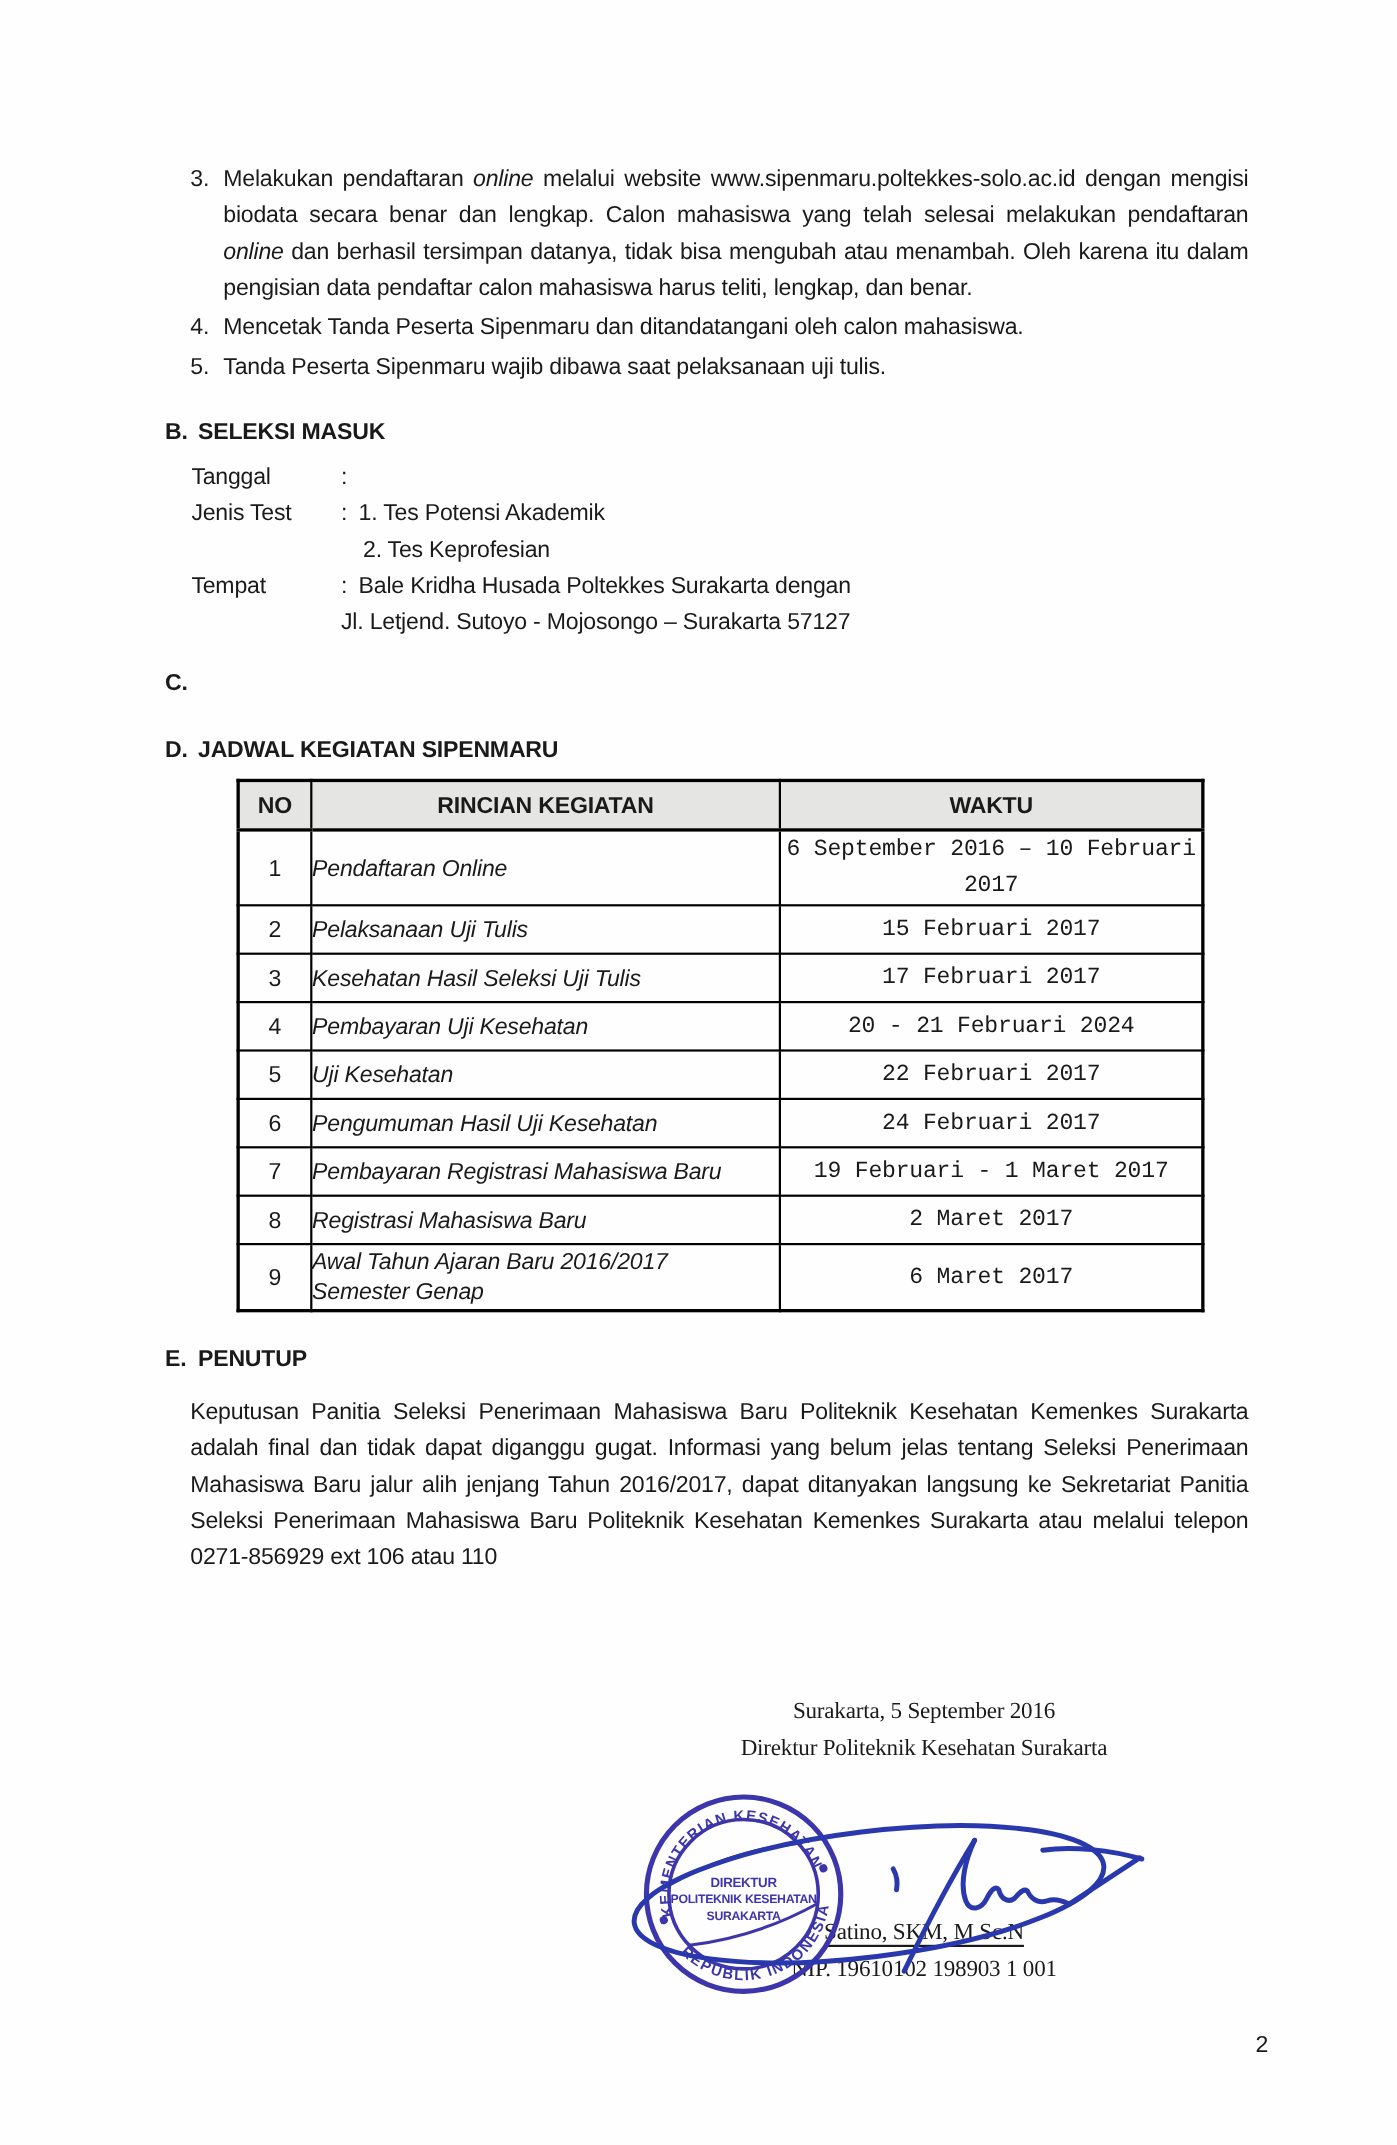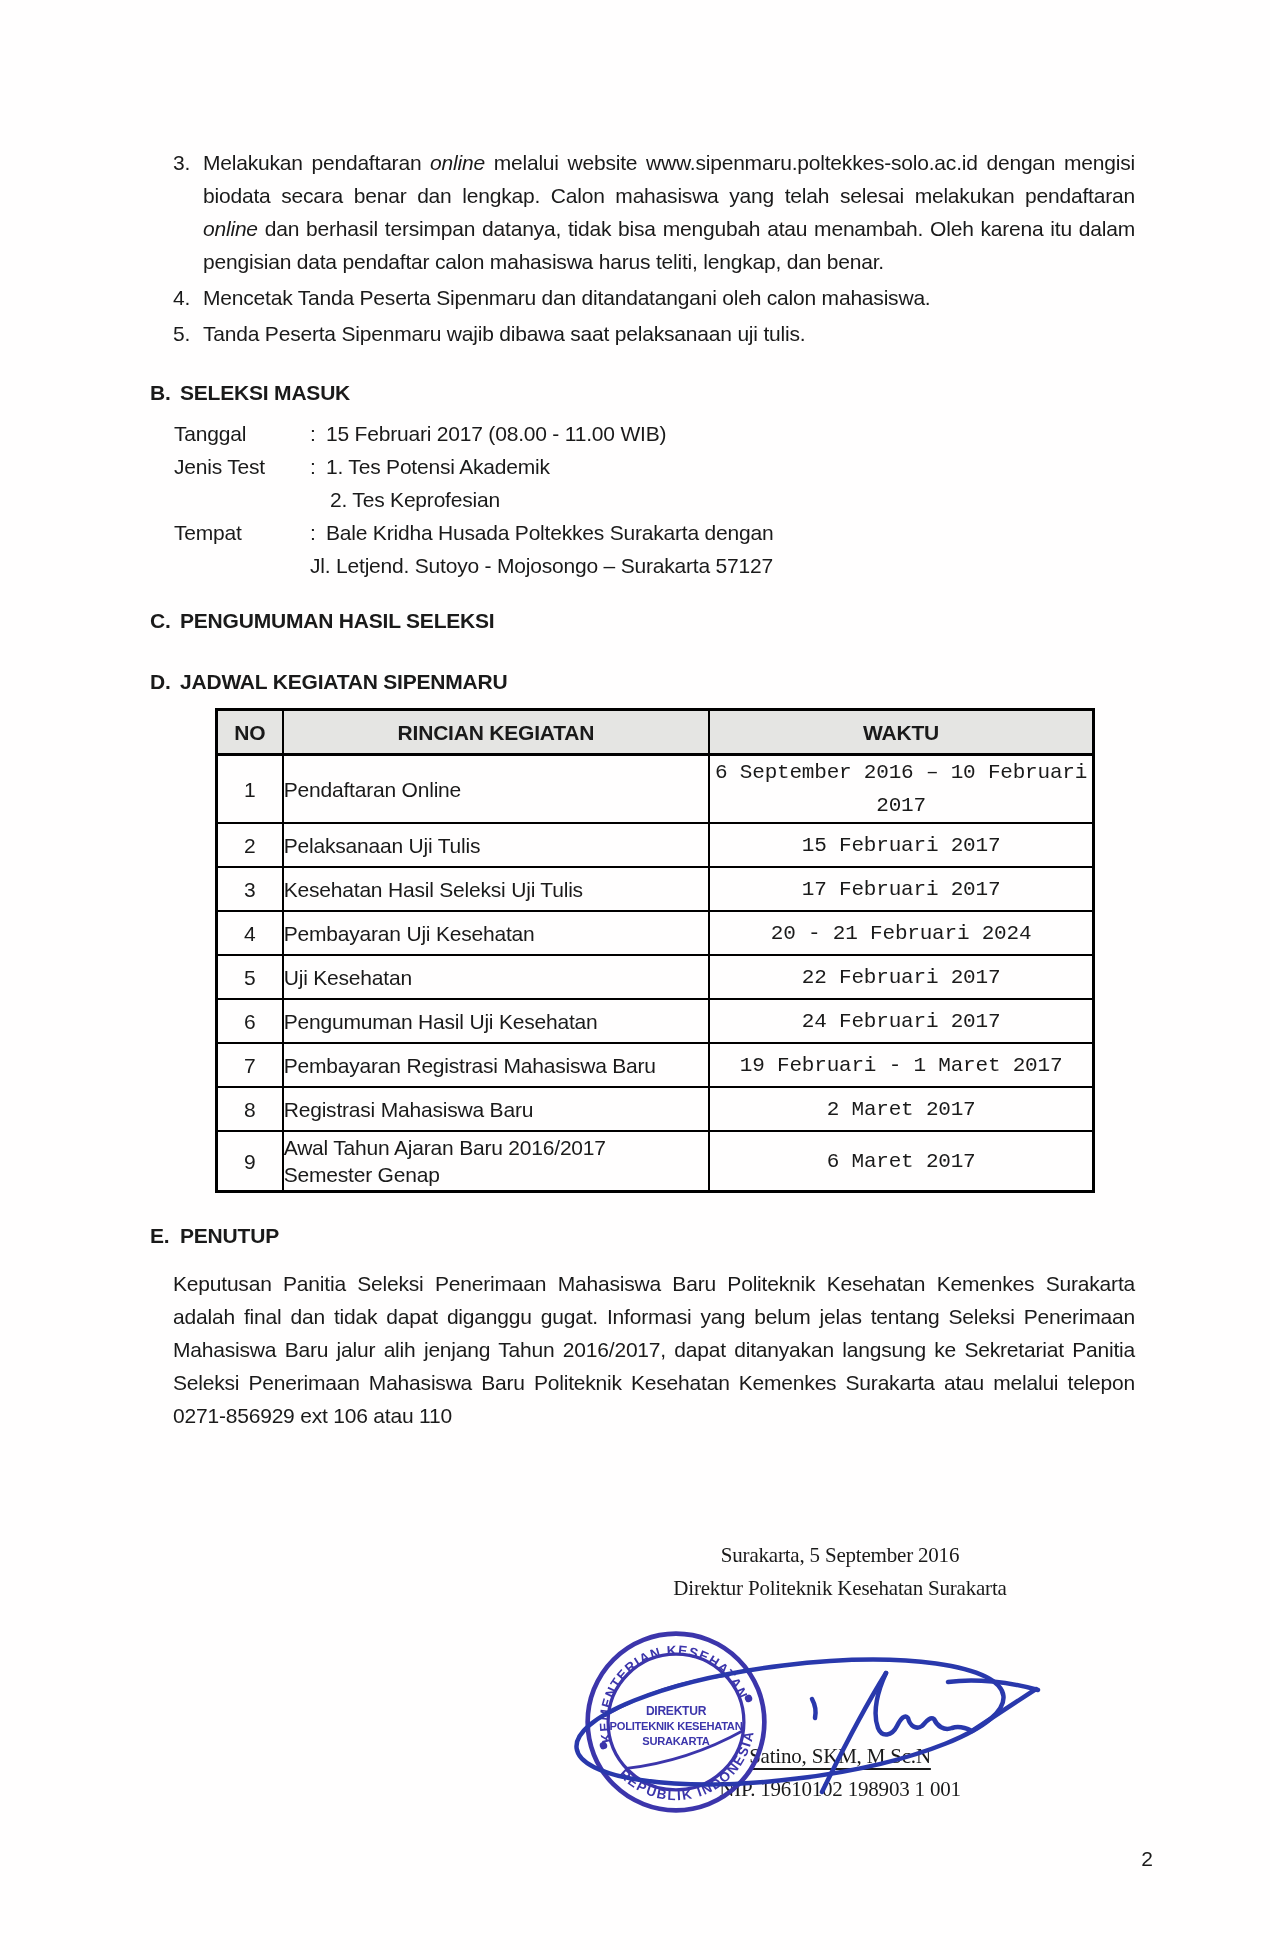--- a/index.html
+++ b/index.html
@@ -58,21 +58,21 @@
   table.sched { border-width: 3px; }
   table.sched th {
     background: #e5e5e3;
     font-weight: bold;
     height: 40px;
     text-align: center;
     border-bottom-width: 3px;
   }
   table.sched td { height: 42px; padding: 0; }
   td.c-no { text-align: center; }
-  td.c-keg { text-align: left; padding-left: 16px; }
+  td.c-keg { text-align: left; padding-left: 16px; font-style: italic; }
   td.c-wak { text-align: center; font-family: Liberation Mono, monospace; }
   tr.tall td { height: 58px; }
   tr.tall td.c-keg { line-height: 27px; }
   .col-no { width: 66px; }
   .col-keg { width: 425px; }
   .col-wak { width: 383px; }
   
   .sig-block {
     margin-left: 470px;
     margin-top: 107px;
@@ -127,21 +127,20 @@
     </div>
 
     <div class="sec sec-b">
       <div class="sec-letter">B.</div>
       <div>SELEKSI MASUK</div>
     </div>
     <div class="kv-block">
       <div class="kv">
         <div class="kv-label">Tanggal</div>
         <div class="kv-colon">:</div>
-        <div class="kv-val">15 Februari 2017 (08.00 - 11.00 WIB)</div>
       </div>
       <div class="kv">
         <div class="kv-label">Jenis Test</div>
         <div class="kv-colon">:</div>
         <div class="kv-val">1. Tes Potensi Akademik</div>
       </div>
       <div class="kv">
         <div class="kv-label"></div>
         <div class="kv-colon"></div>
         <div class="kv-val ind-a">2. Tes Keprofesian</div>
@@ -153,21 +152,20 @@
       </div>
       <div class="kv">
         <div class="kv-label"></div>
         <div class="kv-colon"></div>
         <div class="kv-val ind-b">Jl. Letjend. Sutoyo - Mojosongo – Surakarta 57127</div>
       </div>
     </div>
 
     <div class="sec sec-c">
       <div class="sec-letter">C.</div>
-      <div>PENGUMUMAN HASIL SELEKSI</div>
     </div>
 
     <div class="sec sec-d">
       <div class="sec-letter">D.</div>
       <div>JADWAL KEGIATAN SIPENMARU</div>
     </div>
 
     <table class="sched">
       <colgroup>
           <col class="col-no">

